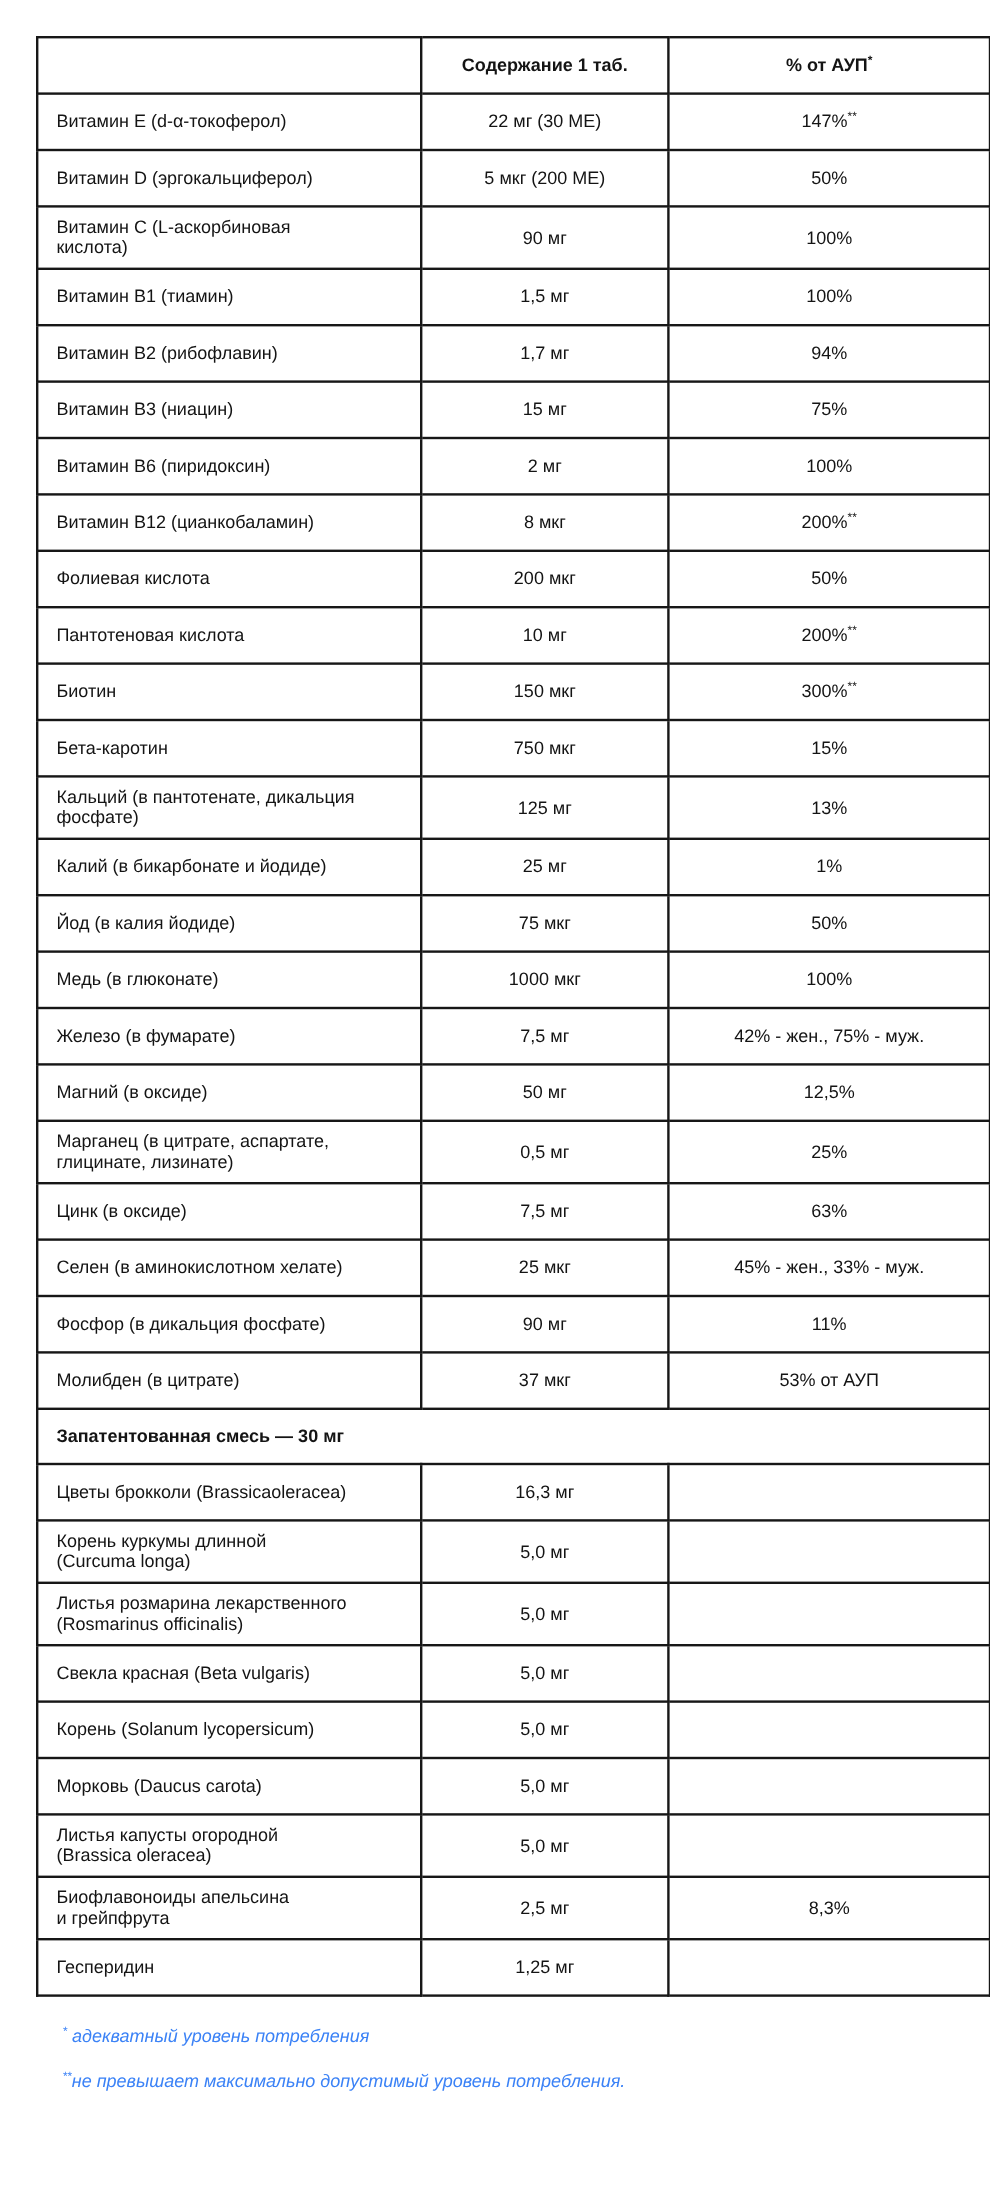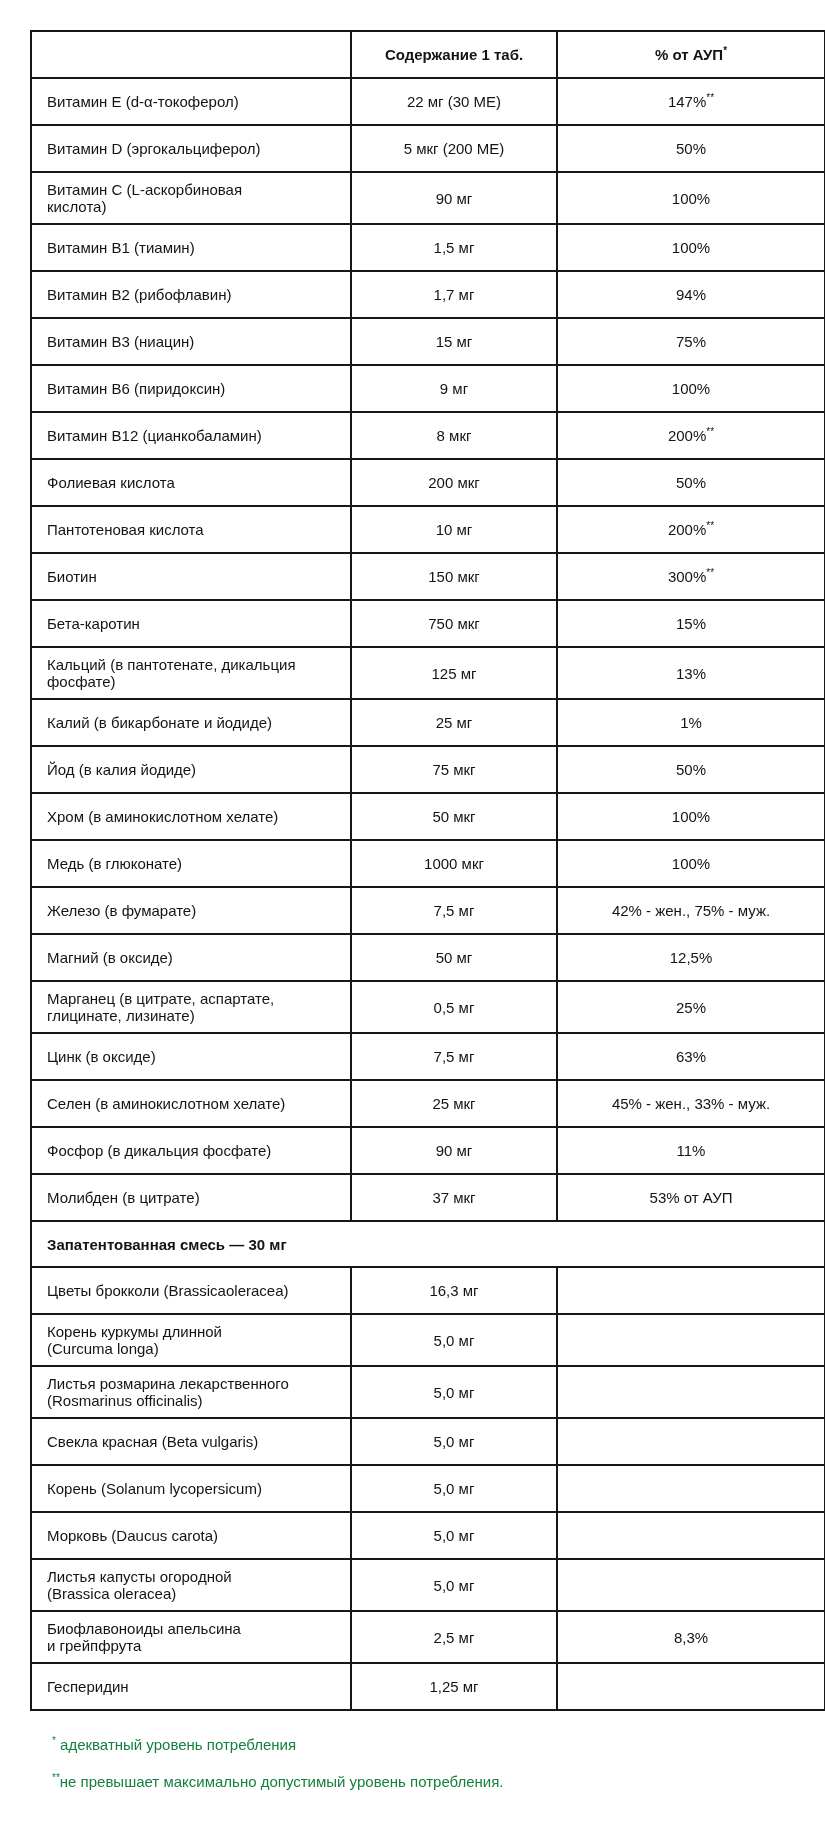--- a/index.html
+++ b/index.html
@@ -46,21 +46,21 @@
   td.section-cell {
     font-weight: bold;
     text-align: left;
     padding: 8px 12px 8px 15px;
     height: 46px;
     font-size: 15px;
   }
 
   sup { font-size: 10px; line-height: 0; }
 
-  .footnotes { margin: 24px 0 0 22px; font-size: 15px; color: #15803d; }
+  .footnotes { margin: 24px 0 0 22px; font-size: 15px; color: #3b82f6; font-style: italic; }
   .footnotes p { margin: 0 0 18px 0; line-height: 19px; }
 </style>
 </head>
 <body>
 
 <div class="page">
 
   <table class="facts">
     <thead>
       <tr>
@@ -102,21 +102,21 @@
     </tr>
 
     <tr>
       <td class="c1">Витамин B3 (ниацин)</td>
       <td class="c2">15 мг</td>
       <td class="c3"><span class="pct">75%</span><sup class="pct-sup"></sup></td>
     </tr>
 
     <tr>
       <td class="c1">Витамин B6 (пиридоксин)</td>
-      <td class="c2">9 мг</td>
+      <td class="c2">2 мг</td>
       <td class="c3"><span class="pct">100%</span><sup class="pct-sup"></sup></td>
     </tr>
 
     <tr>
       <td class="c1">Витамин B12 (цианкобаламин)</td>
       <td class="c2">8 мкг</td>
       <td class="c3"><span class="pct">200%</span><sup class="pct-sup">**</sup></td>
     </tr>
 
     <tr>
@@ -155,25 +155,20 @@
       <td class="c2">25 мг</td>
       <td class="c3"><span class="pct">1%</span><sup class="pct-sup"></sup></td>
     </tr>
 
     <tr>
       <td class="c1">Йод (в калия йодиде)</td>
       <td class="c2">75 мкг</td>
       <td class="c3"><span class="pct">50%</span><sup class="pct-sup"></sup></td>
     </tr>
 
-    <tr>
-      <td class="c1">Хром (в аминокислотном хелате)</td>
-      <td class="c2">50 мкг</td>
-      <td class="c3"><span class="pct">100%</span><sup class="pct-sup"></sup></td>
-    </tr>
 
     <tr>
       <td class="c1">Медь (в глюконате)</td>
       <td class="c2">1000 мкг</td>
       <td class="c3"><span class="pct">100%</span><sup class="pct-sup"></sup></td>
     </tr>
 
     <tr>
       <td class="c1">Железо (в фумарате)</td>
       <td class="c2">7,5 мг</td>

